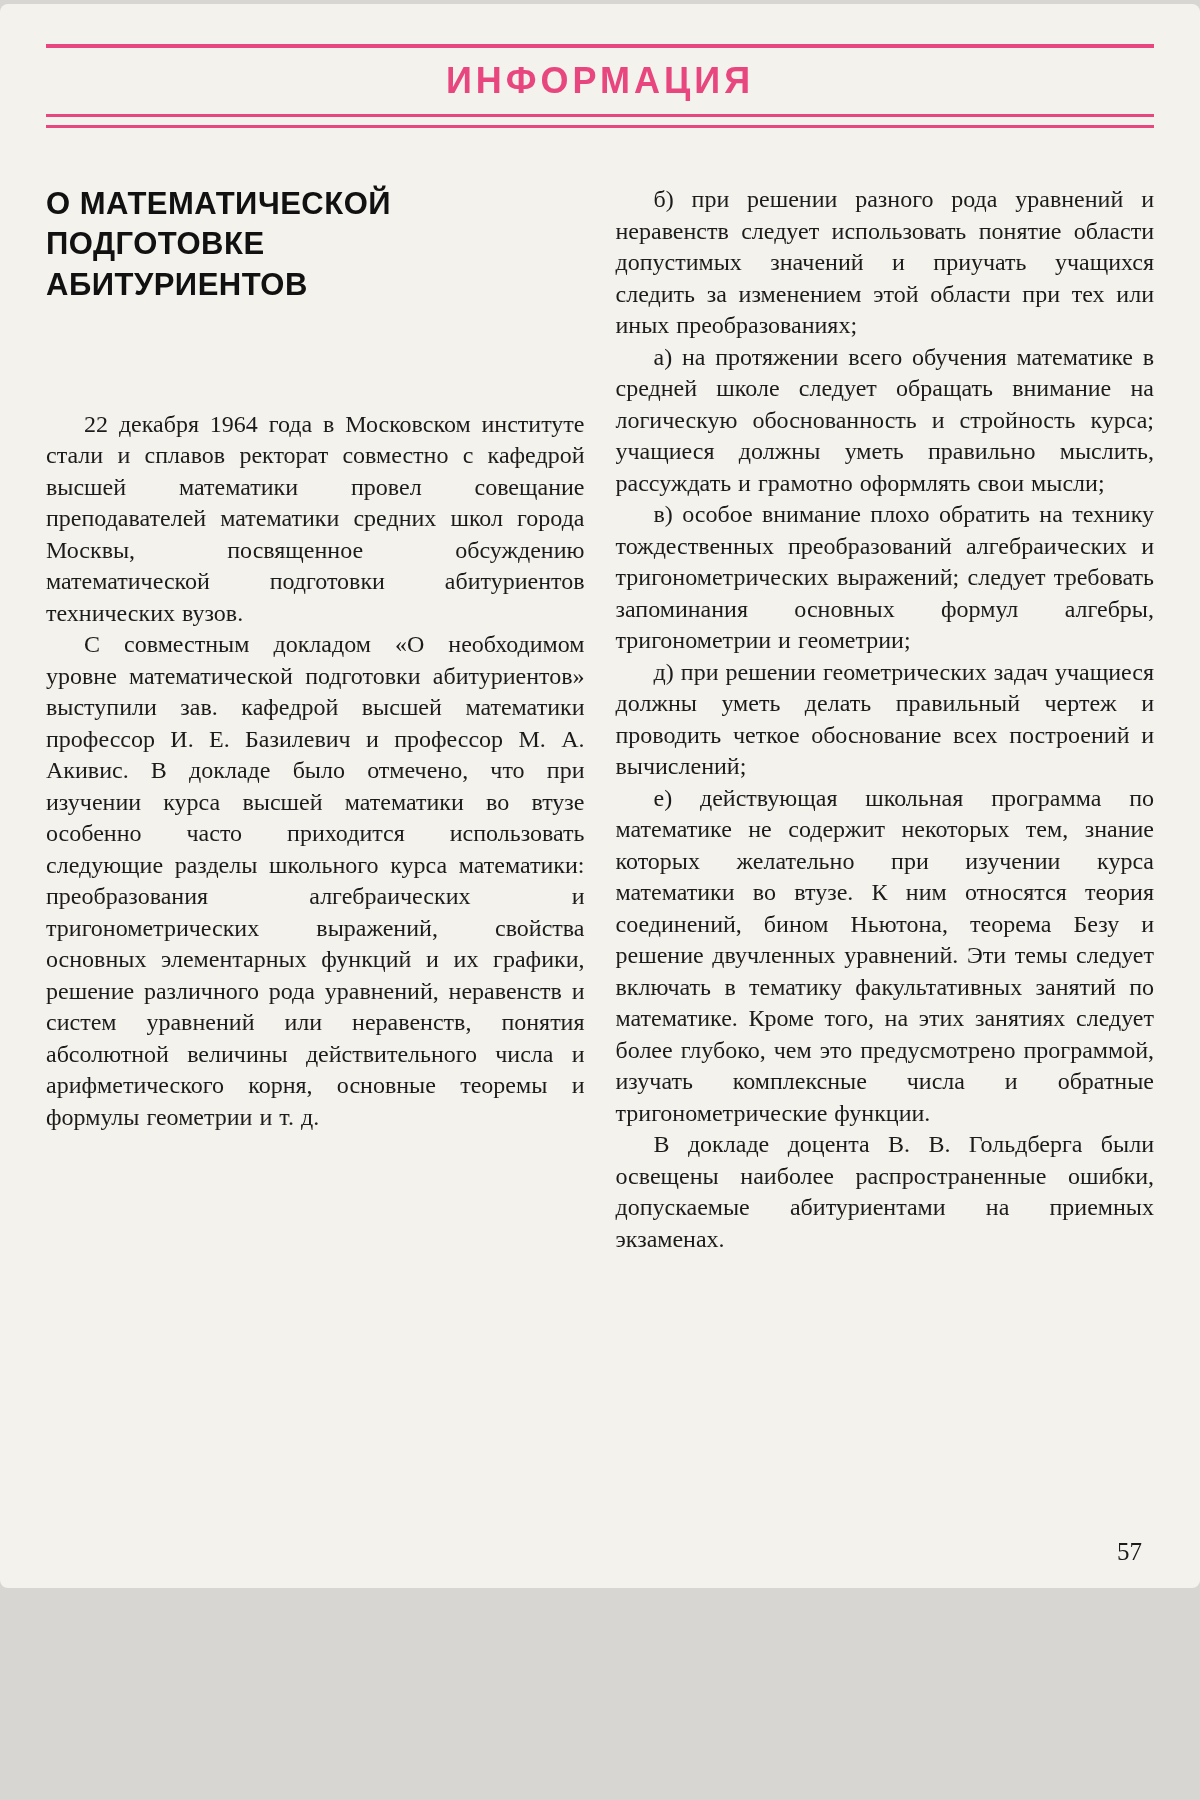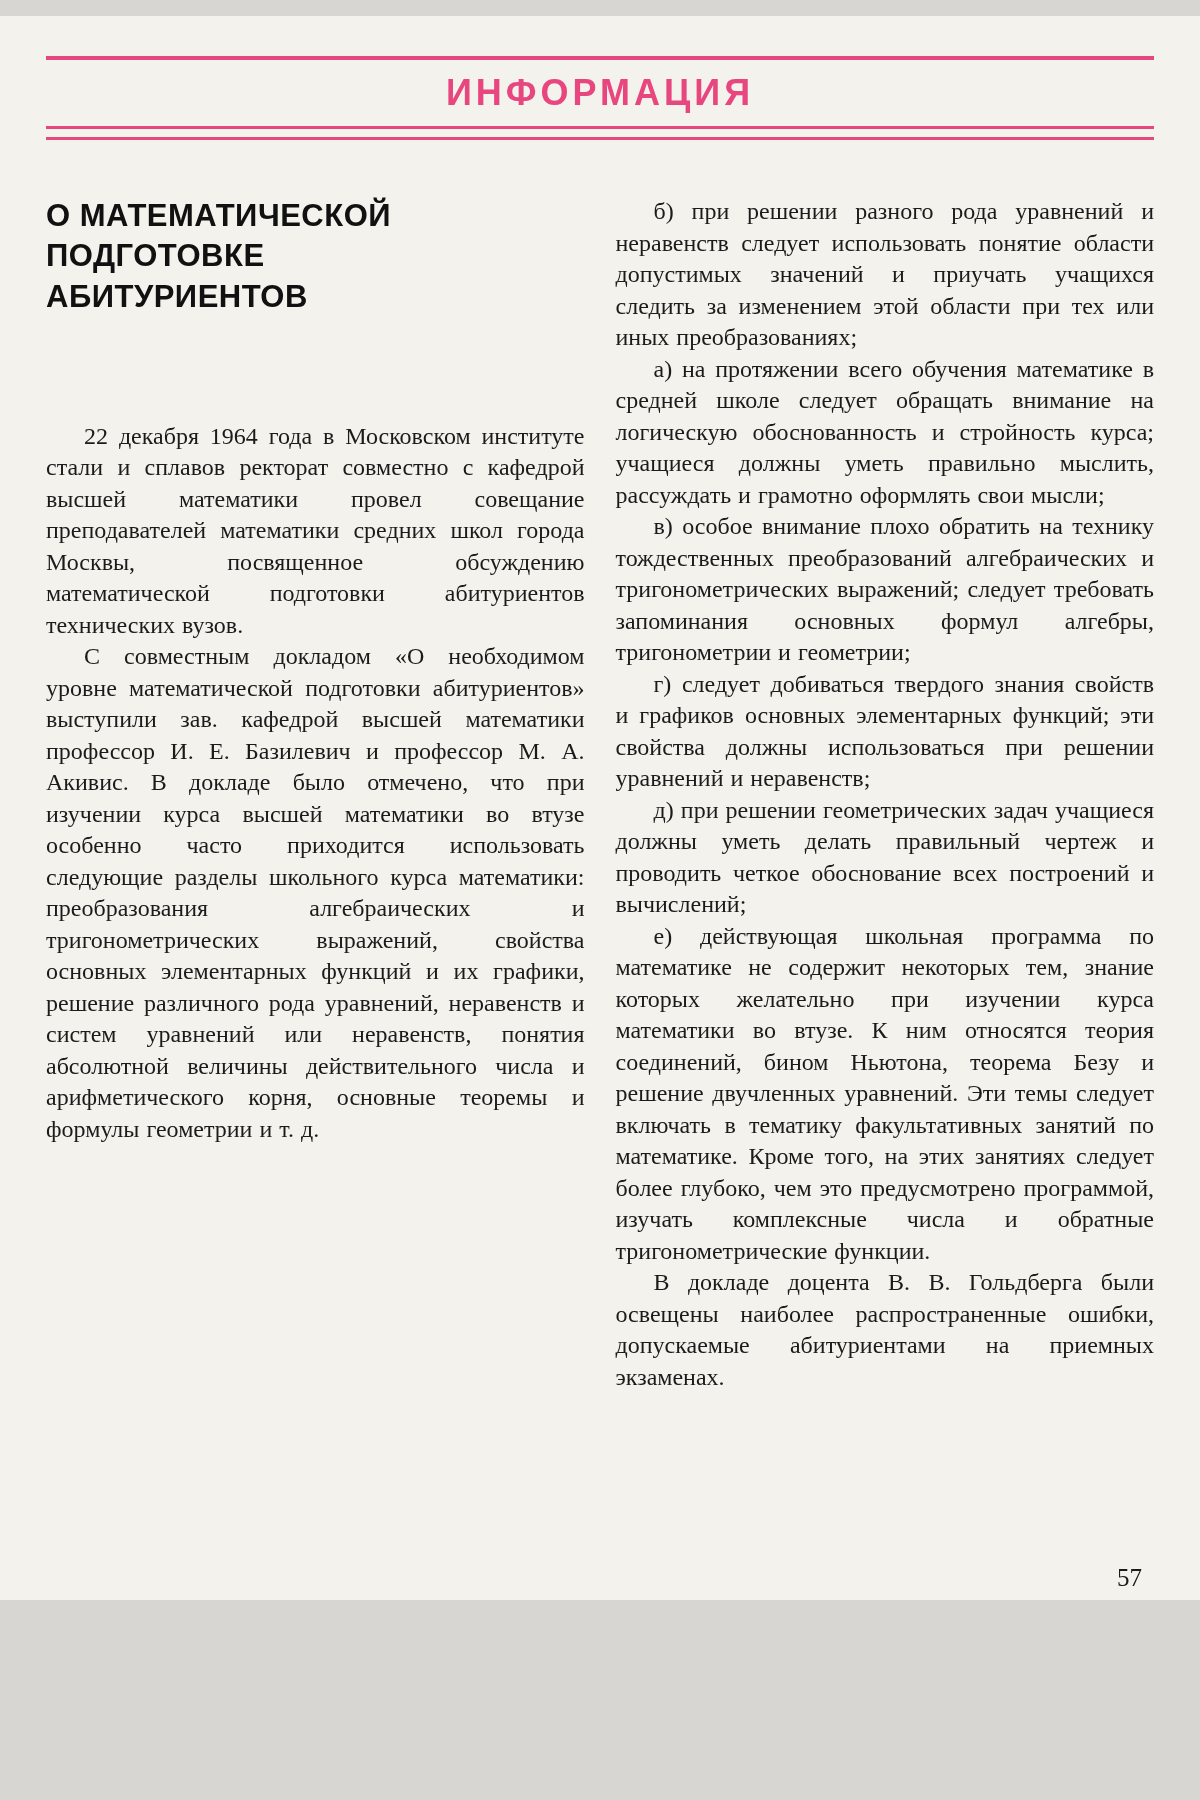--- a/index.html
+++ b/index.html
@@ -4,26 +4,27 @@
 <style>
   html, body {
     margin: 0;
     padding: 0;
     background: #d8d6d2;
   }
   .page {
     position: relative;
     width: 1200px;
     height: 1584px;
-    margin: 16px auto;
+    margin: 4px auto;
     background: #f4f2ec;
     font-family: "Liberation Serif", serif;
     color: #1b1b1b;
     box-sizing: border-box;
     overflow: hidden;
+    border-radius: 8px;
   }
   .content {
     padding: 40px 46px 0 46px;
   }
   .rule {
     height: 4px;
     background: #e8467e;
     border: none;
     margin: 0;
   }
@@ -62,21 +63,21 @@
     margin: 0;
     font-size: 24px;
     line-height: 31.5px;
     text-align: justify;
     text-indent: 38px;
     word-spacing: 1px;
   }
   .page-number {
     position: absolute;
     right: 58px;
-    bottom: 8px;
+    bottom: 22px;
     font-size: 25px;
     color: #1b1b1b;
   }
 </style>
 </head>
 <body>
 
 <div class="page">
   <div class="content">
 
@@ -96,21 +97,20 @@
 ПОДГОТОВКЕ
 АБИТУРИЕНТОВ</h2>
         <p class="body-par">22 декабря 1964 года в Московском институте стали и сплавов ректорат совместно с кафедрой высшей математики провел совещание преподавателей математики средних школ города Москвы, посвященное обсуждению математической подготовки абитуриентов технических вузов.</p>
         <p class="body-par">С совместным докладом «О необходимом уровне математической подготовки абитуриентов» выступили зав. кафедрой высшей математики профессор И. Е. Базилевич и профессор М. А. Акивис. В докладе было отмечено, что при изучении курса высшей математики во втузе особенно часто приходится использовать следующие разделы школьного курса математики: преобразования алгебраических и тригонометрических выражений, свойства основных элементарных функций и их графики, решение различного рода уравнений, неравенств и систем уравнений или неравенств, понятия абсолютной величины действительного числа и арифметического корня, основные теоремы и формулы геометрии и т. д.</p>
       </div>
 
       <div class="col">
         <p class="body-par">б) при решении разного рода уравнений и неравенств следует использовать понятие области допустимых значений и приучать учащихся следить за изменением этой области при тех или иных преобразованиях;</p>
         <p class="body-par">а) на протяжении всего обучения математике в средней школе следует обращать внимание на логическую обоснованность и стройность курса; учащиеся должны уметь правильно мыслить, рассуждать и грамотно оформлять свои мысли;</p>
         <p class="body-par">в) особое внимание плохо обратить на технику тождественных преобразований алгебраических и тригонометрических выражений; следует требовать запоминания основных формул алгебры, тригонометрии и геометрии;</p>
-        <p class="body-par">г) следует добиваться твердого знания свойств и графиков основных элементарных функций; эти свойства должны использоваться при решении уравнений и неравенств;</p>
         <p class="body-par">д) при решении геометрических задач учащиеся должны уметь делать правильный чертеж и проводить четкое обоснование всех построений и вычислений;</p>
         <p class="body-par">е) действующая школьная программа по математике не содержит некоторых тем, знание которых желательно при изучении курса математики во втузе. К ним относятся теория соединений, бином Ньютона, теорема Безу и решение двучленных уравнений. Эти темы следует включать в тематику факультативных занятий по математике. Кроме того, на этих занятиях следует более глубоко, чем это предусмотрено программой, изучать комплексные числа и обратные тригонометрические функции.</p>
         <p class="body-par">В докладе доцента В. В. Гольдберга были освещены наиболее распространенные ошибки, допускаемые абитуриентами на приемных экзаменах.</p>
       </div>
 
     </div>
   </div>
 
   <div class="page-number">57</div>
 </div>

